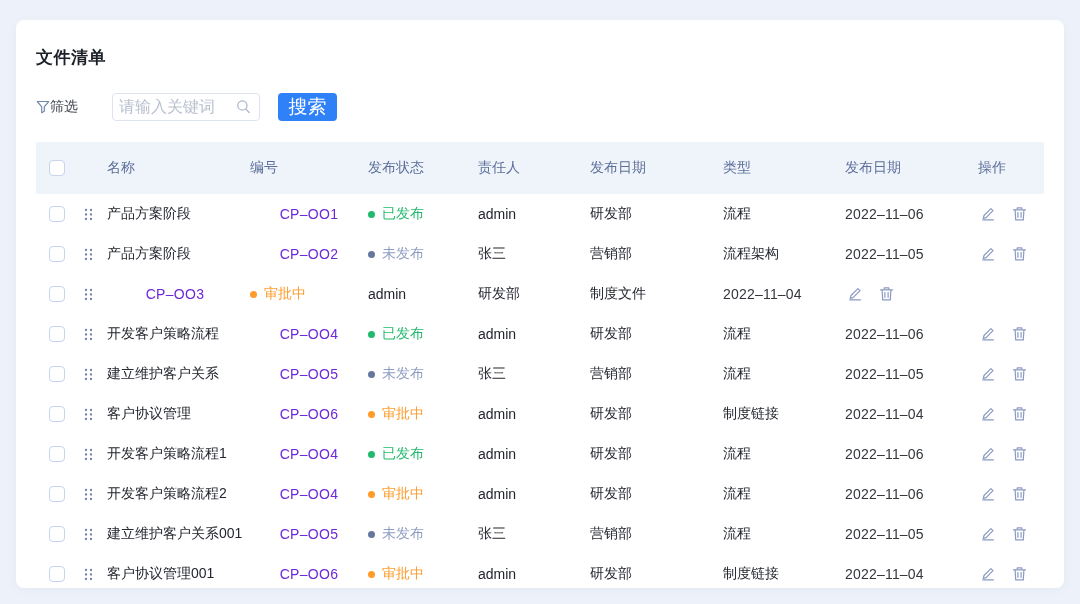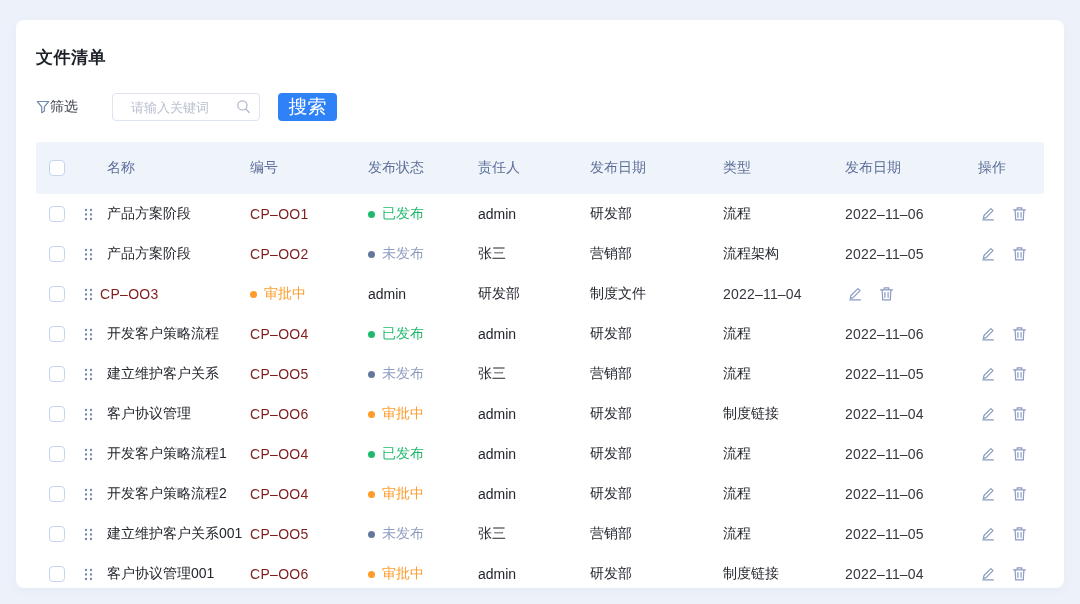--- a/index.html
+++ b/index.html
@@ -32,21 +32,21 @@
     margin-top:26px;font-size:17px;font-weight:700;color:#1b1f27;letter-spacing:.5px;
   }
   
   .filter-bar{display:flex;align-items:center;margin-top:24px;height:28px;}
   .filter-group{display:flex;align-items:center;cursor:pointer;}
   .filter-group svg{display:block;}
   .filter-label{font-size:14px;color:#3a3f4a;margin-left:0;}
   .search-box{position:relative;margin-left:34px;}
   .search-input{
     width:148px;height:28px;border:1px solid #dde3ef;border-radius:4px;
-    padding:0 30px 0 18px;font-size:13px;color:#333;outline:none;
+    padding:0 30px 0 6px;font-size:16px;color:#333;outline:none;
     font-family:inherit;
   }
   .search-input::placeholder{color:#b9c0cf;}
   .search-icon{position:absolute;right:9px;top:6px;}
   .search-button{
     margin-left:18px;width:59px;height:28px;border:none;border-radius:4px;
     background:var(--accent);color:#fff;font-size:19px;cursor:pointer;
     font-family:inherit;line-height:28px;text-align:center;
   }
   
@@ -61,21 +61,21 @@
   .c-name,.h-name{padding-left:7px;}
   .trow{height:40px;}
   .cell{font-size:14px;color:var(--text-main);white-space:nowrap;}
   .c-check,.h-check{padding-left:13px;}
   .checkbox{
     display:block;width:16px;height:16px;border:1px solid #c6d4ee;border-radius:4px;
     background:#fff;cursor:pointer;
   }
   .c-drag{padding-left:4px;}
   .drag{display:block;cursor:grab;}
-  .c-code{color:#7f1d1d;letter-spacing:.3px;}
+  .c-code{color:#6d28d9;letter-spacing:.3px;text-align:center;}
   .c-status{display:flex;align-items:center;}
   .dot{width:7px;height:7px;border-radius:50%;margin-right:7px;flex:none;}
   .st-published .dot{background:var(--green);}
   .st-published .st-text{color:var(--green);}
   .st-unpublished .dot{background:var(--gray-dot);}
   .st-unpublished .st-text{color:var(--gray-text);}
   .st-pending .dot{background:var(--orange);}
   .st-pending .st-text{color:var(--orange);}
   .c-date{color:#33363d;letter-spacing:.2px;}
   .c-actions{display:flex;align-items:center;gap:16px;padding-left:2px;}

